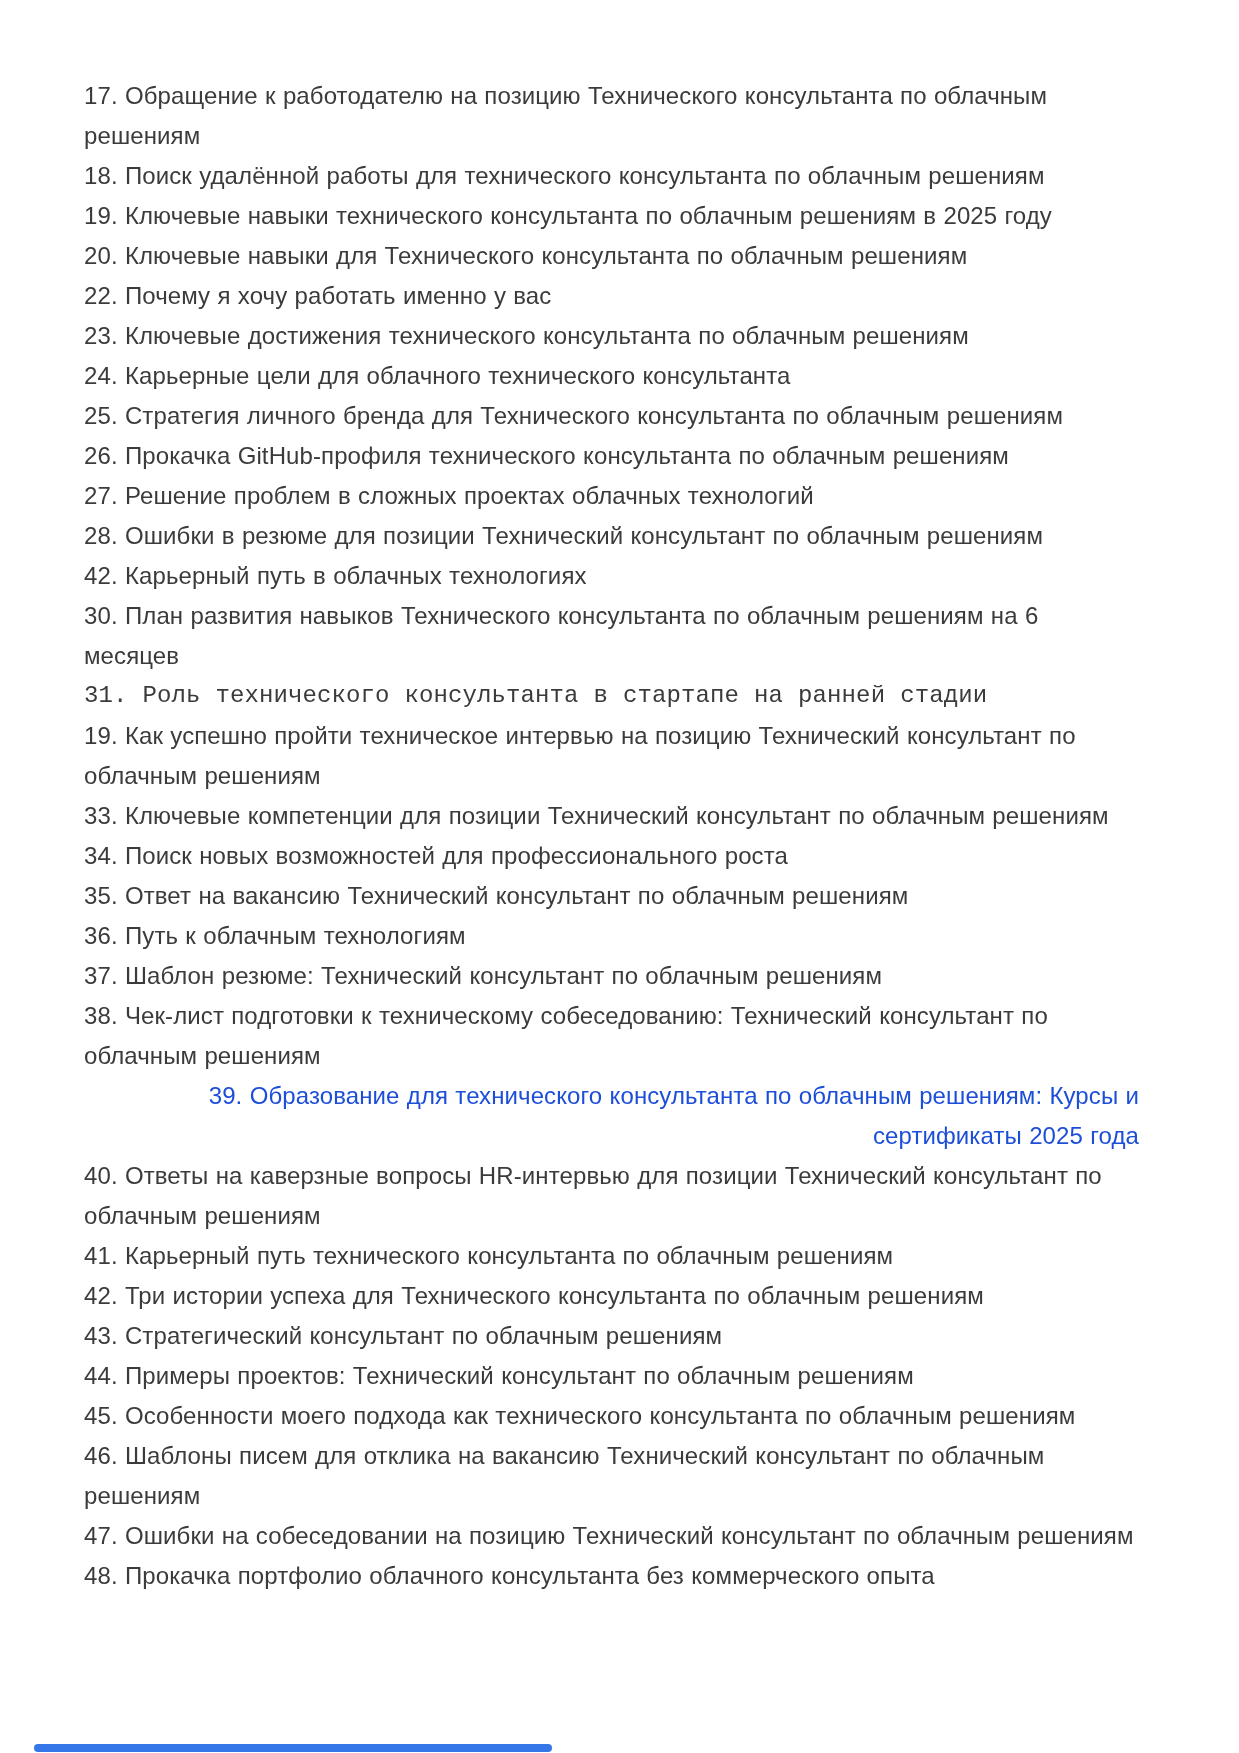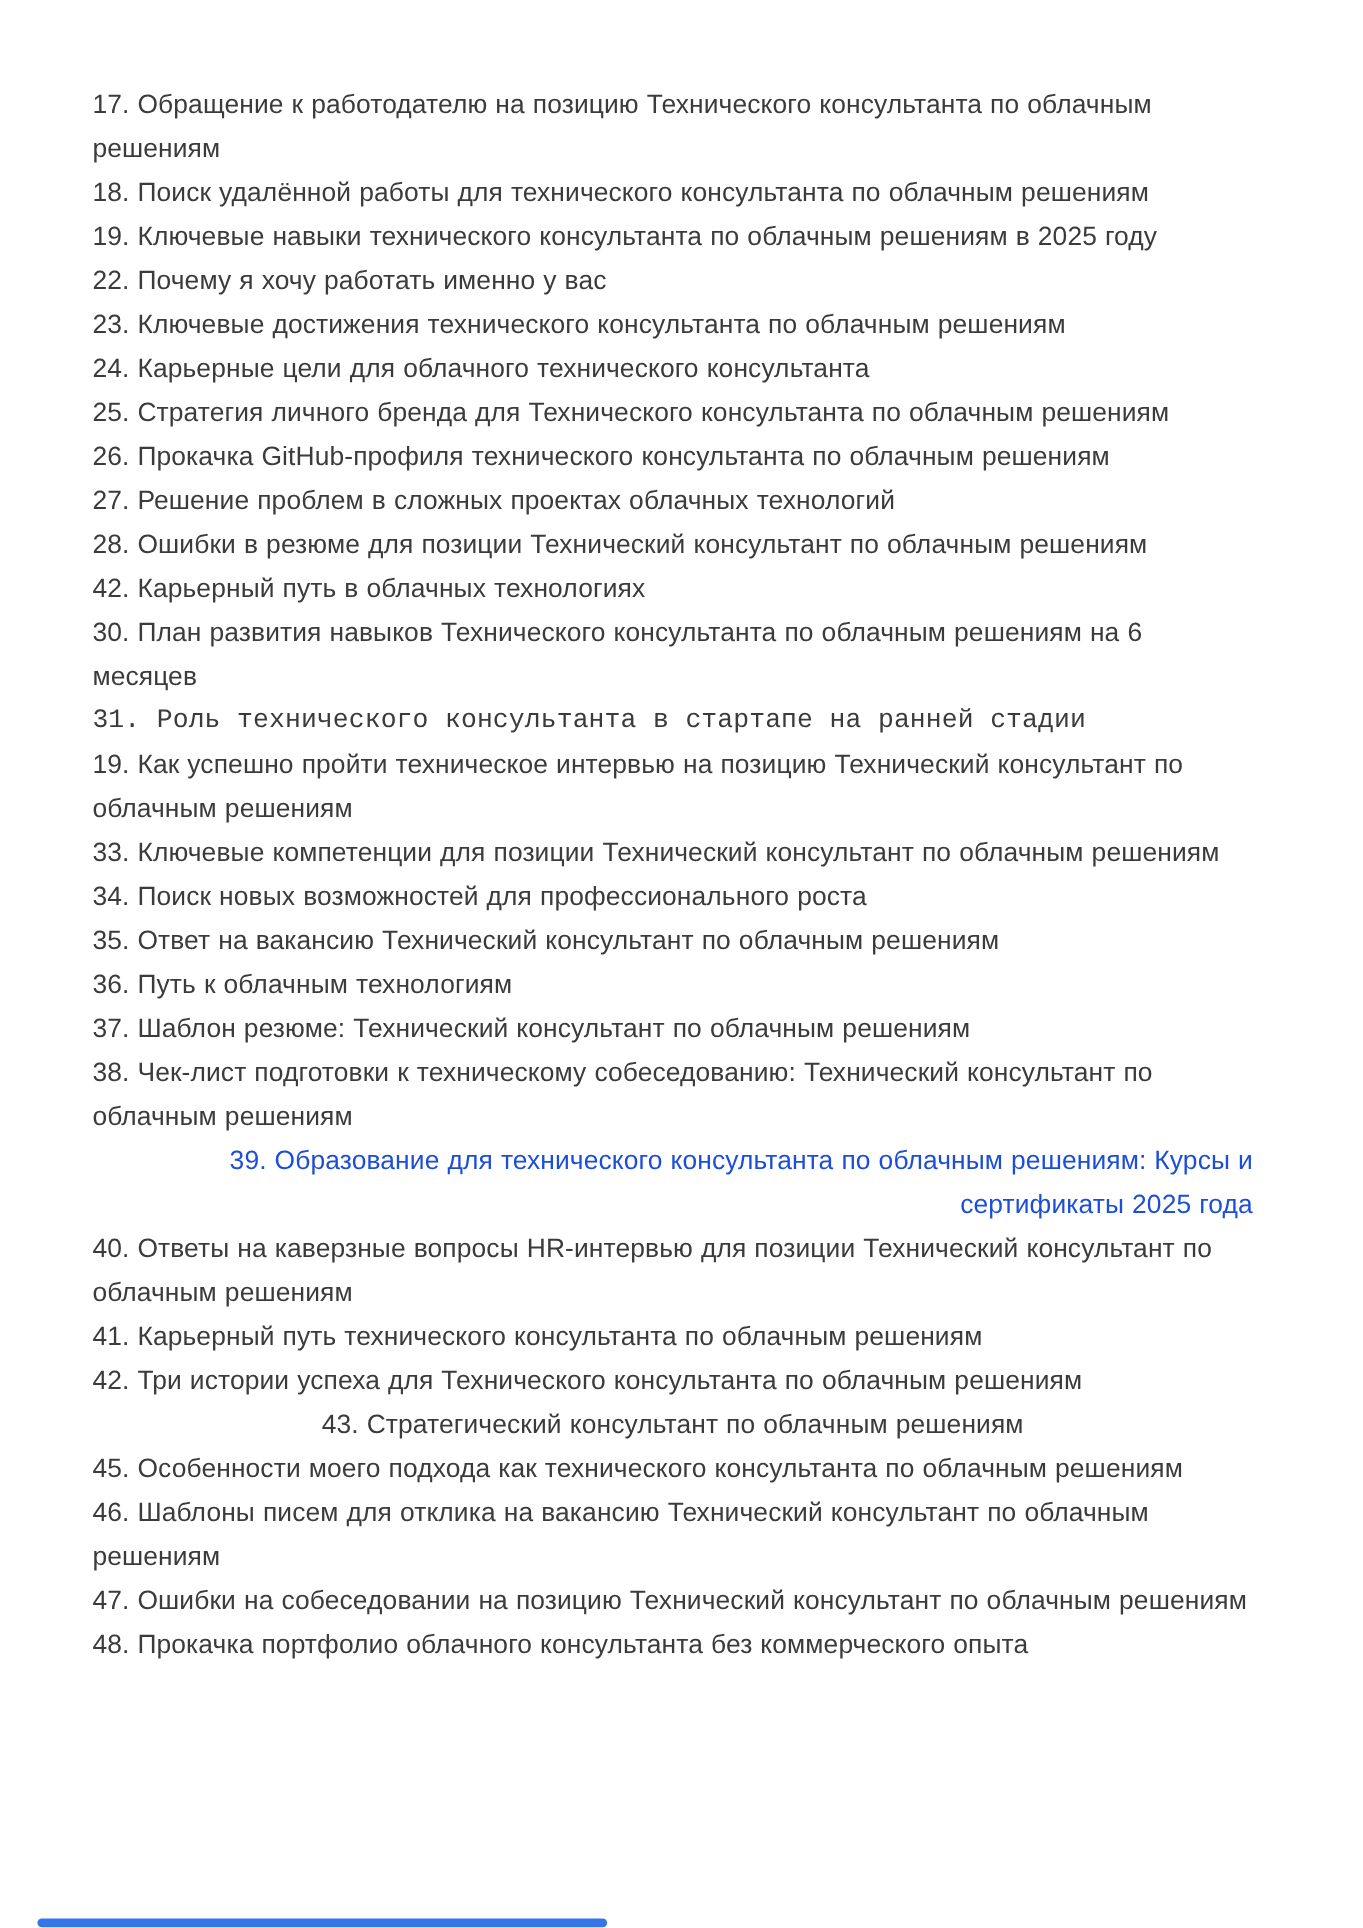--- a/index.html
+++ b/index.html
@@ -43,20 +43,21 @@
   }
 </style>
 </head>
 <body style="background: rgb(255, 255, 255);">
 
 <div class="page">
   <div class="list" id="numbered-list">
       <div class="list-item" style="color: rgb(59, 59, 59); margin-top: 18px;">17. Обращение к работодателю на позицию Технического консультанта по облачным решениям</div>
       <div class="list-item" style="color: rgb(59, 59, 59);">18. Поиск удалённой работы для технического консультанта по облачным решениям</div>
       <div class="list-item" style="color: rgb(59, 59, 59);">19. Ключевые навыки технического консультанта по облачным решениям в 2025 году</div>
+      <div class="list-item" style="color: rgb(59, 59, 59);">20. Ключевые навыки для Технического консультанта по облачным решениям</div>
       <div class="list-item" style="color: rgb(59, 59, 59);">22. Почему я хочу работать именно у вас</div>
       <div class="list-item" style="color: rgb(59, 59, 59);">23. Ключевые достижения технического консультанта по облачным решениям</div>
       <div class="list-item" style="color: rgb(59, 59, 59);">24. Карьерные цели для облачного технического консультанта</div>
       <div class="list-item" style="color: rgb(59, 59, 59);">25. Стратегия личного бренда для Технического консультанта по облачным решениям</div>
       <div class="list-item" style="color: rgb(59, 59, 59);">26. Прокачка GitHub-профиля технического консультанта по облачным решениям</div>
       <div class="list-item" style="color: rgb(59, 59, 59);">27. Решение проблем в сложных проектах облачных технологий</div>
       <div class="list-item" style="color: rgb(59, 59, 59);">28. Ошибки в резюме для позиции Технический консультант по облачным решениям</div>
       <div class="list-item" style="color: rgb(59, 59, 59);">42. Карьерный путь в облачных технологиях</div>
       <div class="list-item" style="color: rgb(59, 59, 59);">30. План развития навыков Технического консультанта по облачным решениям на 6 месяцев</div>
       <div class="list-item" style="color: rgb(59, 59, 59); font-family: Liberation Mono, monospace;">31. Роль технического консультанта в стартапе на ранней стадии</div>
@@ -64,20 +65,21 @@
       <div class="list-item" style="color: rgb(59, 59, 59);">33. Ключевые компетенции для позиции Технический консультант по облачным решениям</div>
       <div class="list-item" style="color: rgb(59, 59, 59);">34. Поиск новых возможностей для профессионального роста</div>
       <div class="list-item" style="color: rgb(59, 59, 59);">35. Ответ на вакансию Технический консультант по облачным решениям</div>
       <div class="list-item" style="color: rgb(59, 59, 59);">36. Путь к облачным технологиям</div>
       <div class="list-item" style="color: rgb(59, 59, 59);">37. Шаблон резюме: Технический консультант по облачным решениям</div>
       <div class="list-item" style="color: rgb(59, 59, 59);">38. Чек-лист подготовки к техническому собеседованию: Технический консультант по облачным решениям</div>
       <div class="list-item" style="color: #1d4ed8; text-align: right;">39. Образование для технического консультанта по облачным решениям: Курсы и сертификаты 2025 года</div>
       <div class="list-item" style="color: rgb(59, 59, 59);">40. Ответы на каверзные вопросы HR-интервью для позиции Технический консультант по облачным решениям</div>
       <div class="list-item" style="color: rgb(59, 59, 59);">41. Карьерный путь технического консультанта по облачным решениям</div>
       <div class="list-item" style="color: rgb(59, 59, 59);">42. Три истории успеха для Технического консультанта по облачным решениям</div>
-      <div class="list-item" style="color: rgb(59, 59, 59); text-align: center;">43. Стратегический консультант по облачным решениям</div>
+      <div class="list-item" style="color: rgb(59, 59, 59);">43. Стратегический консультант по облачным решениям</div>
+      <div class="list-item" style="color: rgb(59, 59, 59);">44. Примеры проектов: Технический консультант по облачным решениям</div>
       <div class="list-item" style="color: rgb(59, 59, 59);">45. Особенности моего подхода как технического консультанта по облачным решениям</div>
       <div class="list-item" style="color: rgb(59, 59, 59);">46. Шаблоны писем для отклика на вакансию Технический консультант по облачным решениям</div>
       <div class="list-item" style="color: rgb(59, 59, 59);">47. Ошибки на собеседовании на позицию Технический консультант по облачным решениям</div>
       <div class="list-item" style="color: rgb(59, 59, 59);">48. Прокачка портфолио облачного консультанта без коммерческого опыта</div>
     </div>
   <div class="bottom-bar" id="bottom-bar" style="background: rgb(53, 119, 232);"></div>
 </div>
 
 </body></html>

